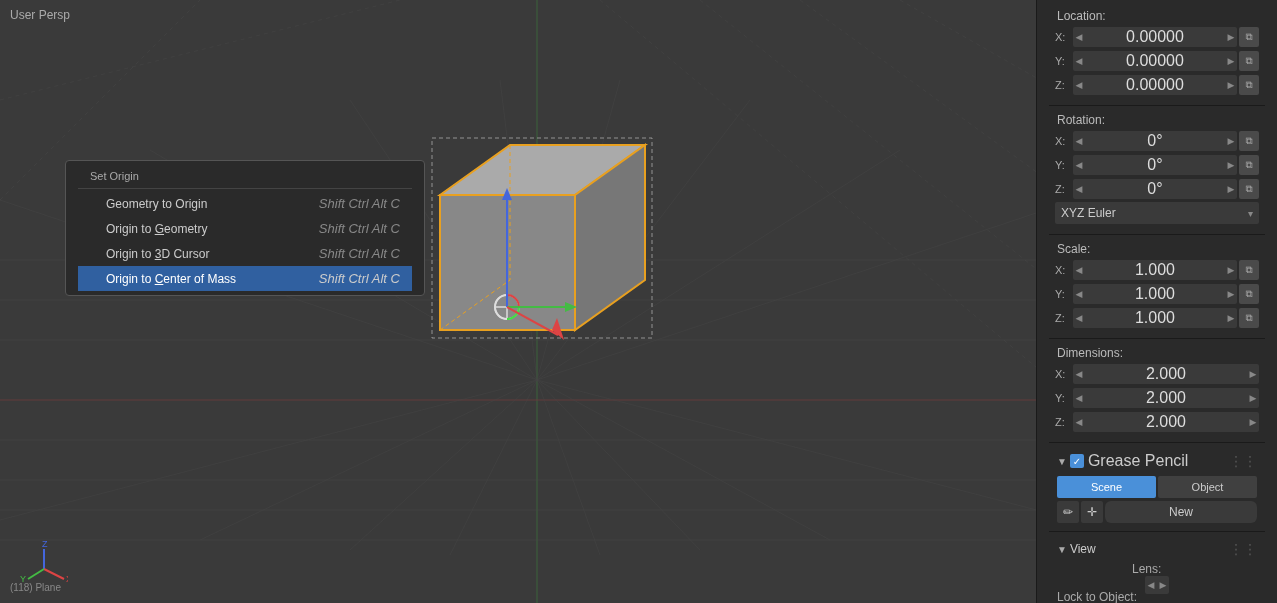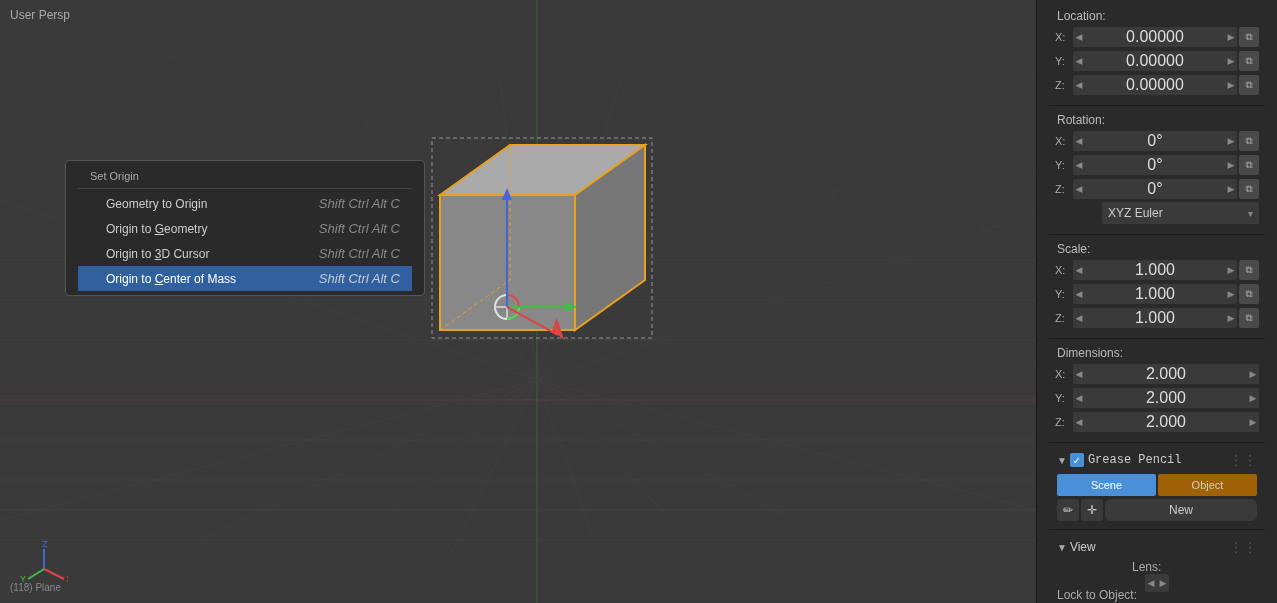--- a/index.html
+++ b/index.html
@@ -198,21 +198,20 @@
     .dropdown-field {
       display: flex;
       align-items: center;
       background: #3a3a3a;
       border-radius: 2px;
       height: 22px;
       padding: 0 6px;
       margin-bottom: 3px;
       cursor: pointer;
       justify-content: space-between;
-      margin-left: 47px;
     }
 
     .dropdown-field span {
       color: #ccc;
       font-size: 12px;
     }
 
     .dropdown-field .chevron {
       color: #888;
       font-size: 10px;
@@ -232,33 +231,33 @@
     .gp-header .triangle { color: #aaa; font-size: 10px; margin-right: 3px; }
     .gp-header .checkbox {
       width: 14px; height: 14px;
       background: #4a90d9;
       border-radius: 2px;
       margin-right: 4px;
       display: flex; align-items: center; justify-content: center;
       font-size: 10px; color: #fff;
       flex-shrink: 0;
     }
-    .gp-header .title { color: #ccc; font-size: 12px; flex: 1; font-family: Liberation Mono, monospace; }
+    .gp-header .title { color: #ccc; font-size: 16px; flex: 1; }
     .gp-header .dots { color: #555; font-size: 14px; }
 
     .gp-tabs {
       display: flex;
       margin: 3px 4px;
       gap: 2px;
     }
 
     .gp-tab {
       flex: 1;
       height: 22px;
-      background: #a16207;
+      background: #404040;
       border: none;
       color: #ccc;
       font-size: 11px;
       cursor: pointer;
       border-radius: 2px;
     }
 
     .gp-tab.active {
       background: #4a90d9;
       color: #fff;

